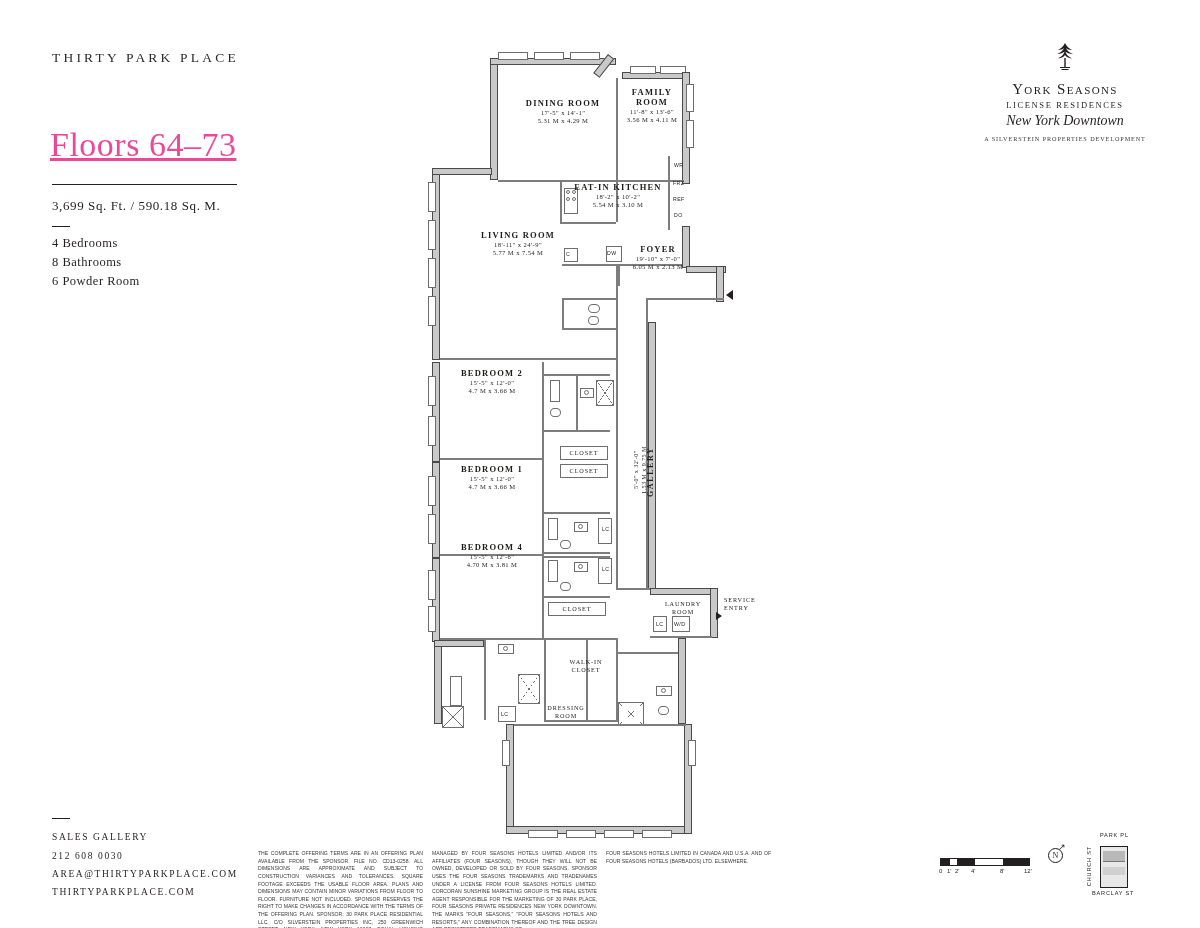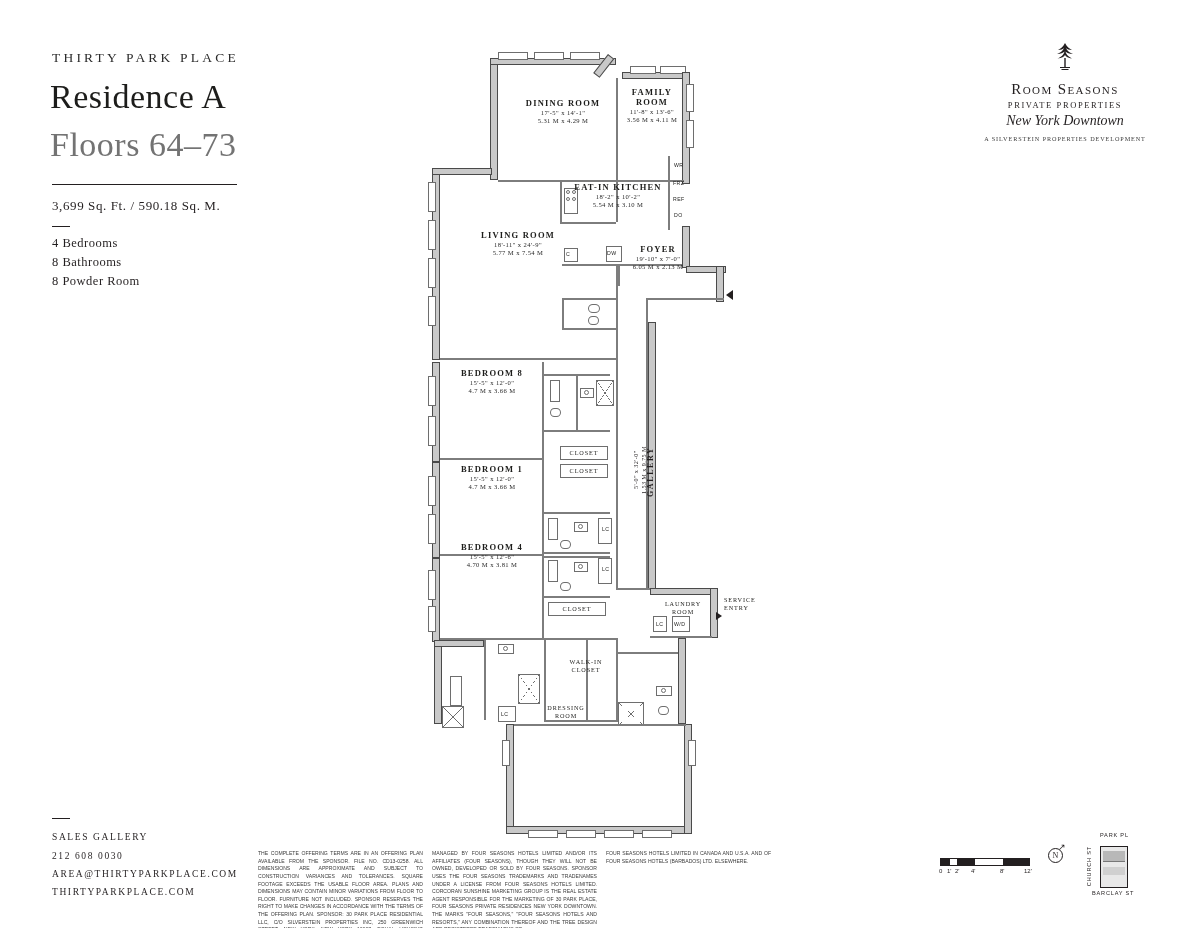--- a/index.html
+++ b/index.html
@@ -15,21 +15,21 @@
     position:absolute;left:52px;top:50px;
     font-family:"Liberation Serif", serif;
     font-size:13.5px;letter-spacing:3.2px;color:#2b2b2b;
   }
   .title-line1{
     position:absolute;left:50px;top:78px;
     font-size:34px;letter-spacing:0.5px;color:#1d1d1b;
   }
   .title-line2{
     position:absolute;left:50px;top:126px;
-    font-size:34px;letter-spacing:0.5px;color:#737373;
+    font-size:34px;letter-spacing:0.5px;color:#ec4899;text-decoration:underline;
   }
   .rule-top{
     position:absolute;left:52px;top:184px;width:185px;height:1px;background:#231f20;
   }
   .sqft{
     position:absolute;left:52px;top:198px;font-size:13px;letter-spacing:0.6px;
   }
   .rule-mid{
     position:absolute;left:52px;top:226px;width:18px;height:1px;background:#231f20;
   }
@@ -115,42 +115,41 @@
   .diag:before{background:linear-gradient(to bottom right, transparent 49.4%, #6e6e6e 49.4%, #6e6e6e 50.6%, transparent 50.6%);}
   .diag:after{background:linear-gradient(to bottom left, transparent 49.4%, #6e6e6e 49.4%, #6e6e6e 50.6%, transparent 50.6%);}
   .arrowm{position:absolute;width:0;height:0;}
 </style>
 </head>
 <body>
 
 <div class="sheet">
 
   <div class="brand-eyebrow">THIRTY PARK PLACE</div>
-  <div class="title-line1">Residence A</div>
   <div class="title-line2">Floors 64–73</div>
   <div class="rule-top"></div>
   <div class="sqft">3,699 Sq. Ft. / 590.18 Sq. M.</div>
   <div class="rule-mid"></div>
   <div class="spec s1">4 Bedrooms</div>
   <div class="spec s2">8 Bathrooms</div>
-  <div class="spec s3">8 Powder Room</div>
+  <div class="spec s3">6 Powder Room</div>
 
   <div class="logo-wrap">
     <div class="logo-tree">
       <svg width="26" height="30" viewBox="0 0 26 30" aria-hidden="true">
         <g fill="#231f20">
           <path d="M13 1 C11 5 8 7 6 8 C9 8 11 7 12 6 C11 9 8 11 5 12 C9 12 11 11 12.4 9.5 C12 13 9 15 5.5 16.5 C10 16 12 14.6 13 13 C14 14.6 16 16 20.5 16.5 C17 15 14 13 13.6 9.5 C15 11 17 12 21 12 C18 11 15 9 14 6 C15 7 17 8 20 8 C18 7 15 5 13 1 Z"></path>
           <rect x="12.3" y="16" width="1.4" height="9"></rect>
           <path d="M8 25 L18 25 L18 26 L8 26 Z"></path>
           <path d="M9.5 27 L16.5 27 L16.5 28 L9.5 28 Z"></path>
         </g>
       </svg>
     </div>
-    <div class="logo-fs">Room Seasons</div>
-    <div class="logo-pr">PRIVATE PROPERTIES</div>
+    <div class="logo-fs">York Seasons</div>
+    <div class="logo-pr">LICENSE RESIDENCES</div>
     <div class="logo-ny">New York Downtown</div>
     <div class="logo-dev">A SILVERSTEIN PROPERTIES DEVELOPMENT</div>
   </div>
 
   <div class="plan">
 
     <div class="w" style="left:80px;top:18px;width:8px;height:122px;"></div>
     <div class="w" style="left:80px;top:18px;width:126px;height:7px;"></div>
     <div class="wt" style="left:88px;top:12px;width:30px;height:8px;"></div>
     <div class="wt" style="left:124px;top:12px;width:30px;height:8px;"></div>
@@ -334,21 +333,21 @@
       <div class="d2">5.77 M x 7.54 M</div>
     </div>
 
     <div class="room-lbl" style="left:198px;top:204px;width:100px;">
       <div class="nm">FOYER</div>
       <div class="d1">19'-10" x 7'-0"</div>
       <div class="d2">6.05 M x 2.13 M</div>
     </div>
 
     <div class="room-lbl" style="left:30px;top:328px;width:104px;">
-      <div class="nm">BEDROOM 8</div>
+      <div class="nm">BEDROOM 2</div>
       <div class="d1">15'-5" x 12'-0"</div>
       <div class="d2">4.7 M x 3.66 M</div>
     </div>
 
     <div class="room-lbl" style="left:30px;top:424px;width:104px;">
       <div class="nm">BEDROOM 1</div>
       <div class="d1">15'-5" x 12'-0"</div>
       <div class="d2">4.7 M x 3.66 M</div>
     </div>
 

